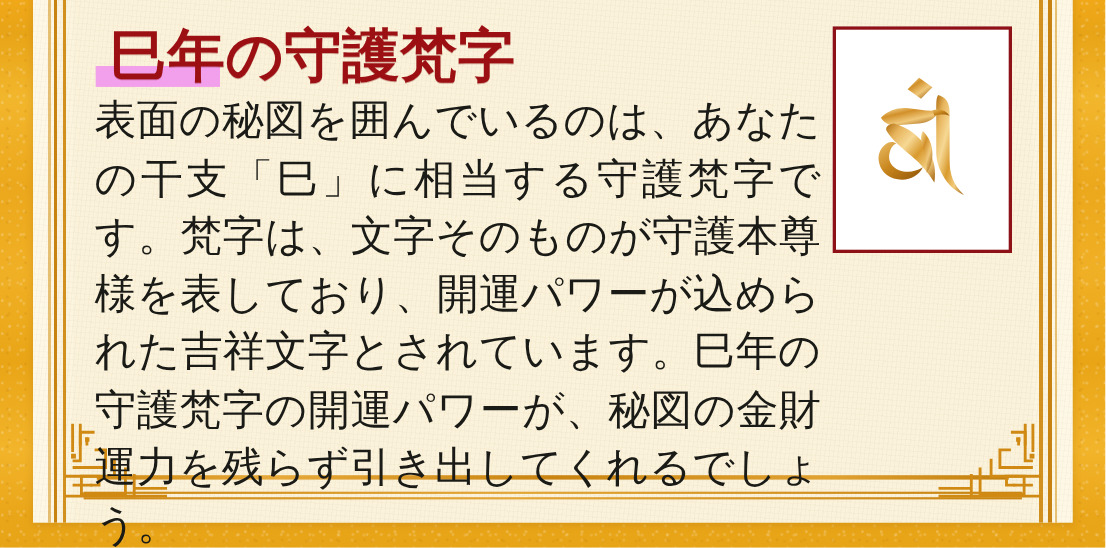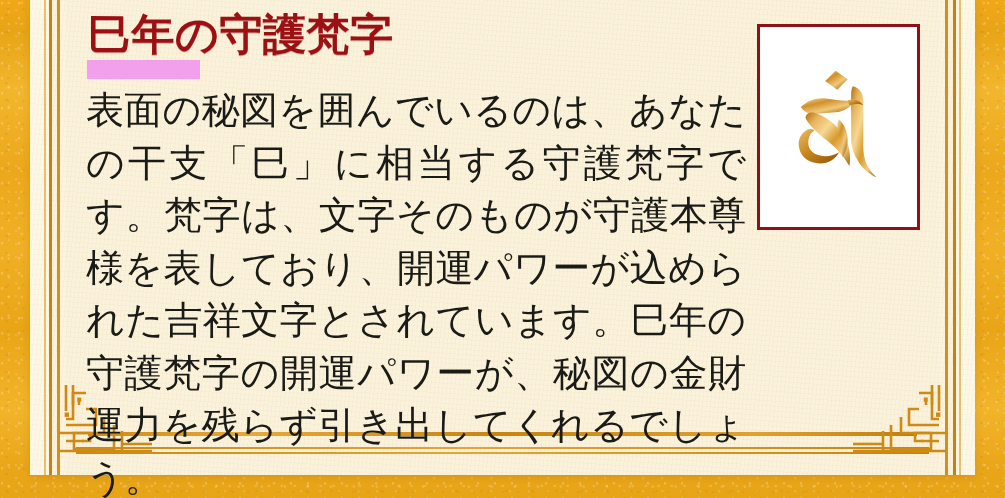--- a/index.html
+++ b/index.html
@@ -112,24 +112,24 @@
   .title-hl{
     position:absolute;
     left:3px;
     top:52px;
     width:113px;
     height:19px;
     background:#f29fec;
   }
   .title{
     position:relative;
-    margin:4px;
+    margin:16px;
     font-family:"Liberation Serif","DejaVu Serif",serif;
     font-weight:700;
-    font-size:43px;
+    font-size:52px;
     line-height:1.08;
     color:#9c0f12;
     letter-spacing:.5px;
     text-shadow: 0 1px 0 rgba(120,0,0,.30);
     white-space:nowrap;
   }
 
   
   .body-copy{
     position:absolute;

